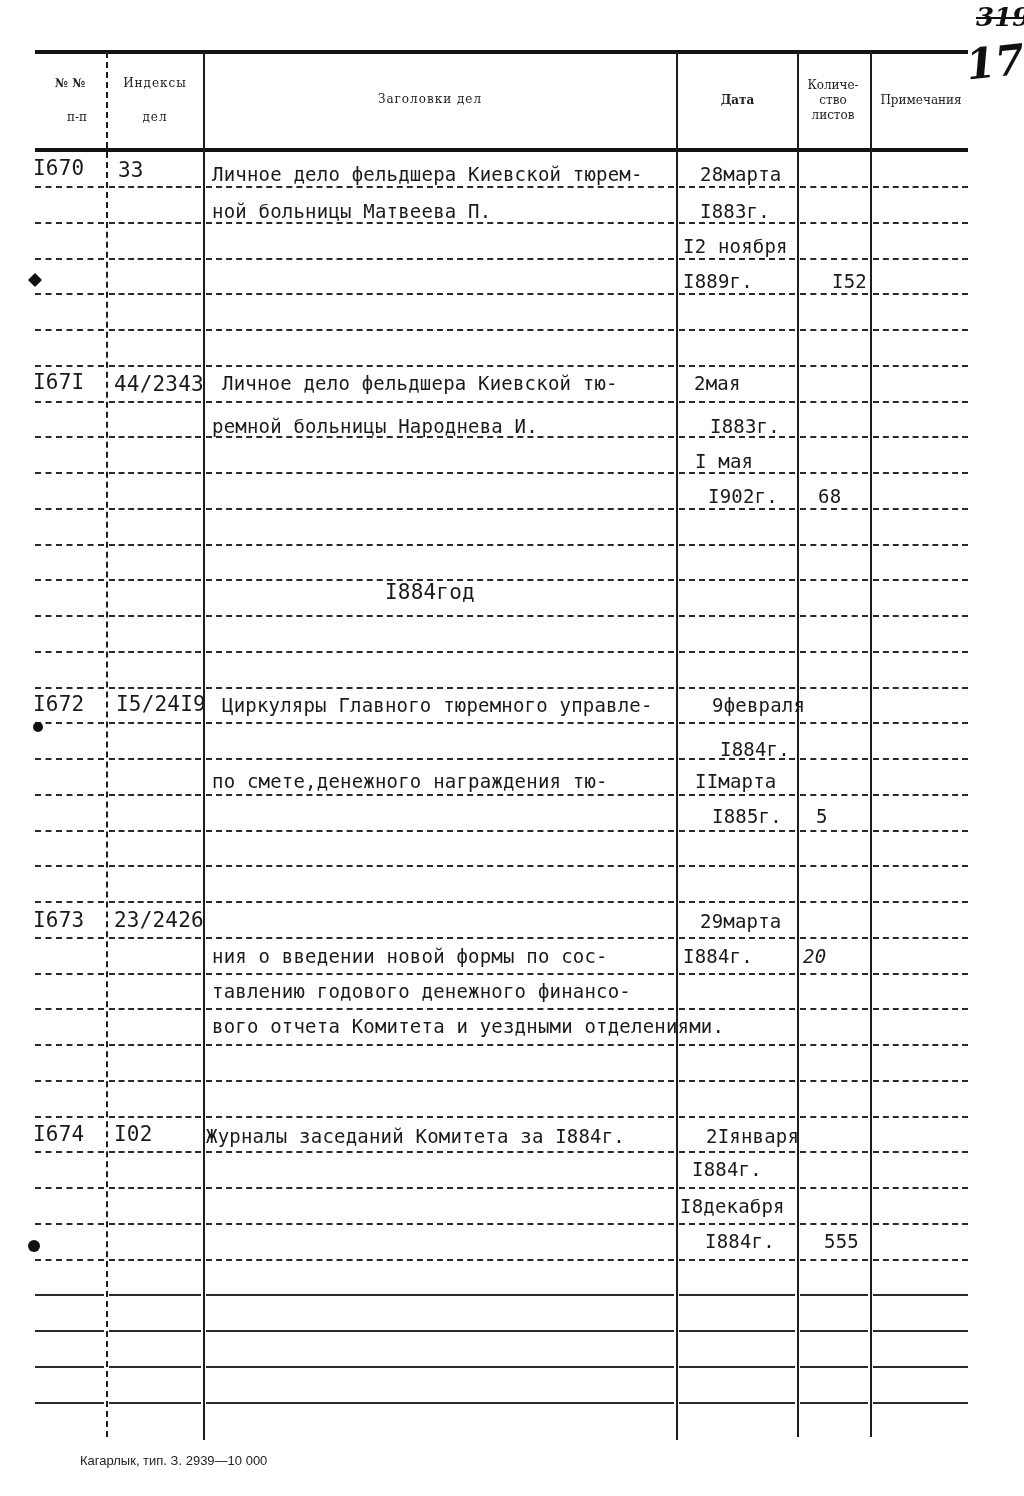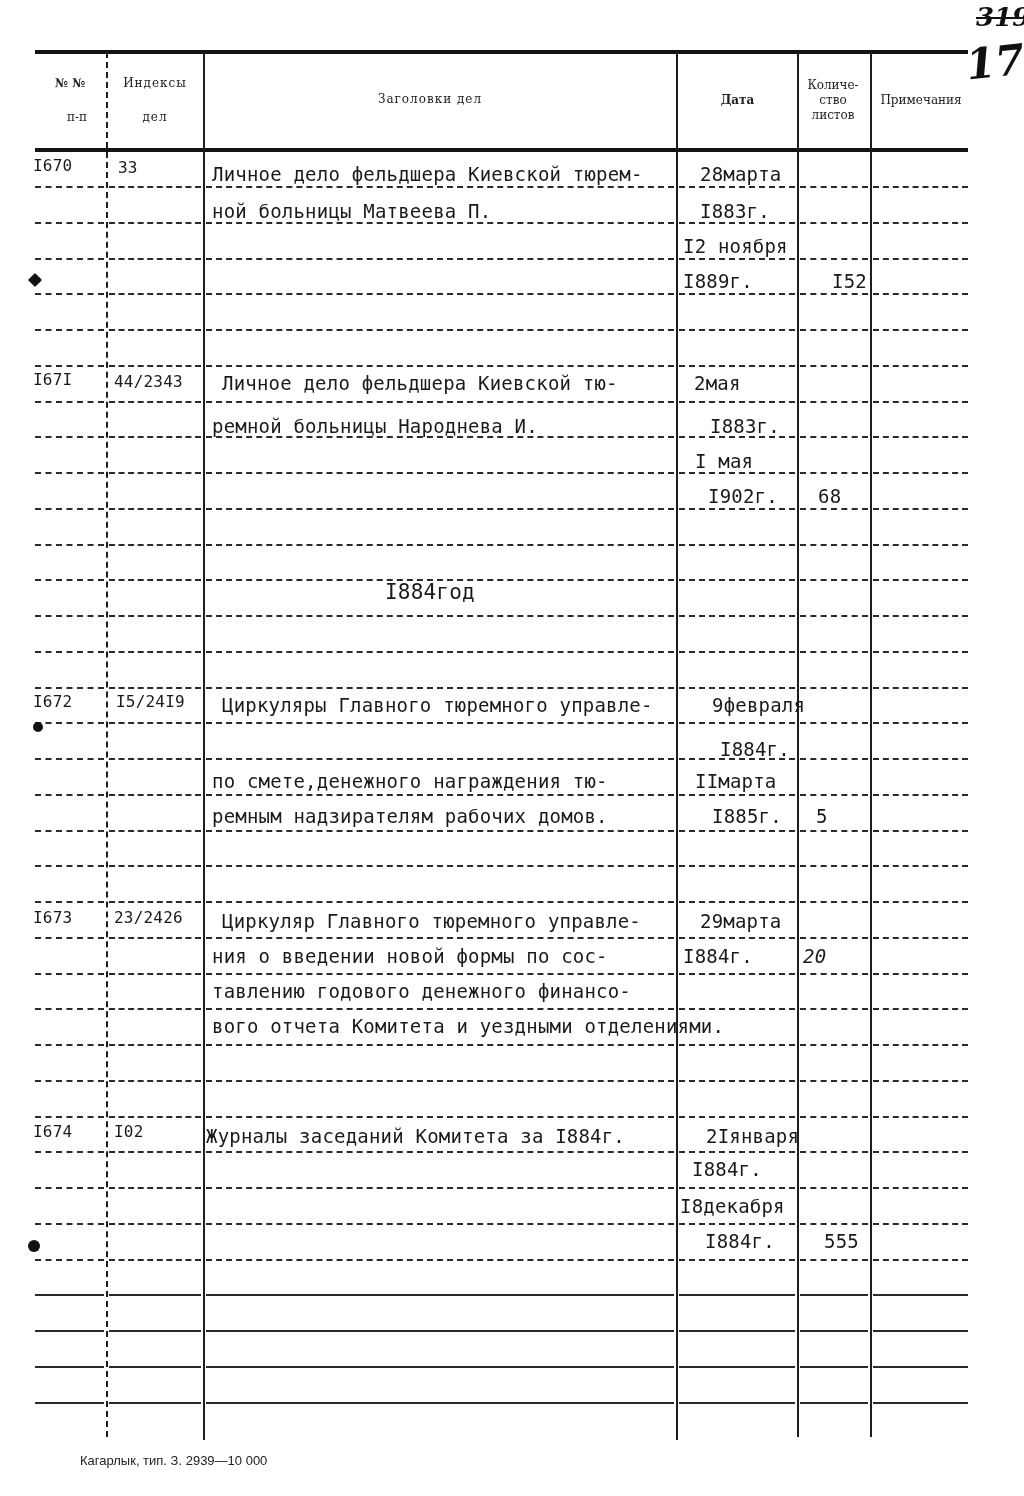--- a/index.html
+++ b/index.html
@@ -7,21 +7,21 @@
     width: 1024px; height: 1496px; background: #ffffff; position: relative; overflow: hidden;
     font-family: "DejaVu Sans Mono", "Liberation Mono", monospace; color: #1c1c1c;
   }
   .sheet { position: absolute; left: 0; top: 0; width: 864px; height: 1496px; }
   .hline { position: absolute; height: 0; border-top: 2px dashed #2a2a2a; }
   .hline.solid { border-top-style: solid; }
   .thick { position: absolute; left: 35px; width: 933px; height: 4px; background: #141414; }
   .vline { position: absolute; width: 0; border-left: 2px solid #1e1e1e; }
   .hdr { position: absolute; font-family: "DejaVu Serif", "Liberation Serif", serif; font-size: 12px; color: #222; text-align: center; line-height: 14px; }
   .cell { position: absolute; font-size: 19px; white-space: nowrap; letter-spacing: 0.2px; color: #1a1a1a; }
-  .num { font-size: 16px; }
+  .num { font-size: 21px; }
   .handnum { position: absolute; font-family: "DejaVu Serif", "Liberation Serif", serif; font-style: italic; font-weight: bold; color: #111; }
   .footer { position: absolute; left: 80px; top: 1453px; font-family: "Liberation Sans", "DejaVu Sans", sans-serif; font-size: 13px; color: #222; }
   .dot { position: absolute; width: 10px; height: 10px; border-radius: 50%; background: #111; }
 </style>
 </head>
 <body>
 
 <div class="sheet">
 
   <div class="handnum" style="left:976px; top:2px; font-size:26px; text-decoration: line-through;">319</div>
@@ -280,31 +280,29 @@
   <div class="cell" style="left:695px; top:450px;">I мая</div>
   <div class="cell" style="left:708px; top:485px;">I902г.</div>
   <div class="cell" style="left:818px; top:485px;">68</div>
 
   <div class="cell" style="left:385px; top:580px; font-size:21px;">I884год</div>
 
   <div class="cell num" style="left:33px; top:692px;">I672</div>
   <div class="cell num" style="left:116px; top:692px;">I5/24I9</div>
   <div class="cell" style="left:222px; top:694px;">Циркуляры Главного тюремного управле-</div>
   <div class="cell" style="left:212px; top:770px;">по смете,денежного награждения тю-</div>
-  <div class="cell" style="left:212px; top:805px;">ремным надзирателям рабочих домов.</div>
   <div class="cell" style="left:712px; top:694px;">9февраля</div>
   <div class="cell" style="left:720px; top:738px;">I884г.</div>
   <div class="cell" style="left:695px; top:770px;">IIмарта</div>
   <div class="cell" style="left:712px; top:805px;">I885г.</div>
   <div class="cell" style="left:816px; top:805px;">5</div>
   <div class="dot" style="left:33px; top:722px;"></div>
 
   <div class="cell num" style="left:33px; top:908px;">I673</div>
   <div class="cell num" style="left:114px; top:908px;">23/2426</div>
-  <div class="cell" style="left:222px; top:910px;">Циркуляр Главного тюремного управле-</div>
   <div class="cell" style="left:212px; top:945px;">ния о введении новой формы по сос-</div>
   <div class="cell" style="left:212px; top:980px;">тавлению годового денежного финансо-</div>
   <div class="cell" style="left:212px; top:1015px;">вого отчета Комитета и уездными отделениями.</div>
   <div class="cell" style="left:700px; top:910px;">29марта</div>
   <div class="cell" style="left:683px; top:945px;">I884г.</div>
   <div class="cell" style="left:803px; top:945px;font-style:italic;">20</div>
 
   <div class="cell num" style="left:33px; top:1122px;">I674</div>
   <div class="cell num" style="left:114px; top:1122px;">I02</div>
   <div class="cell" style="left:206px; top:1125px;">Журналы заседаний Комитета за I884г.</div>

